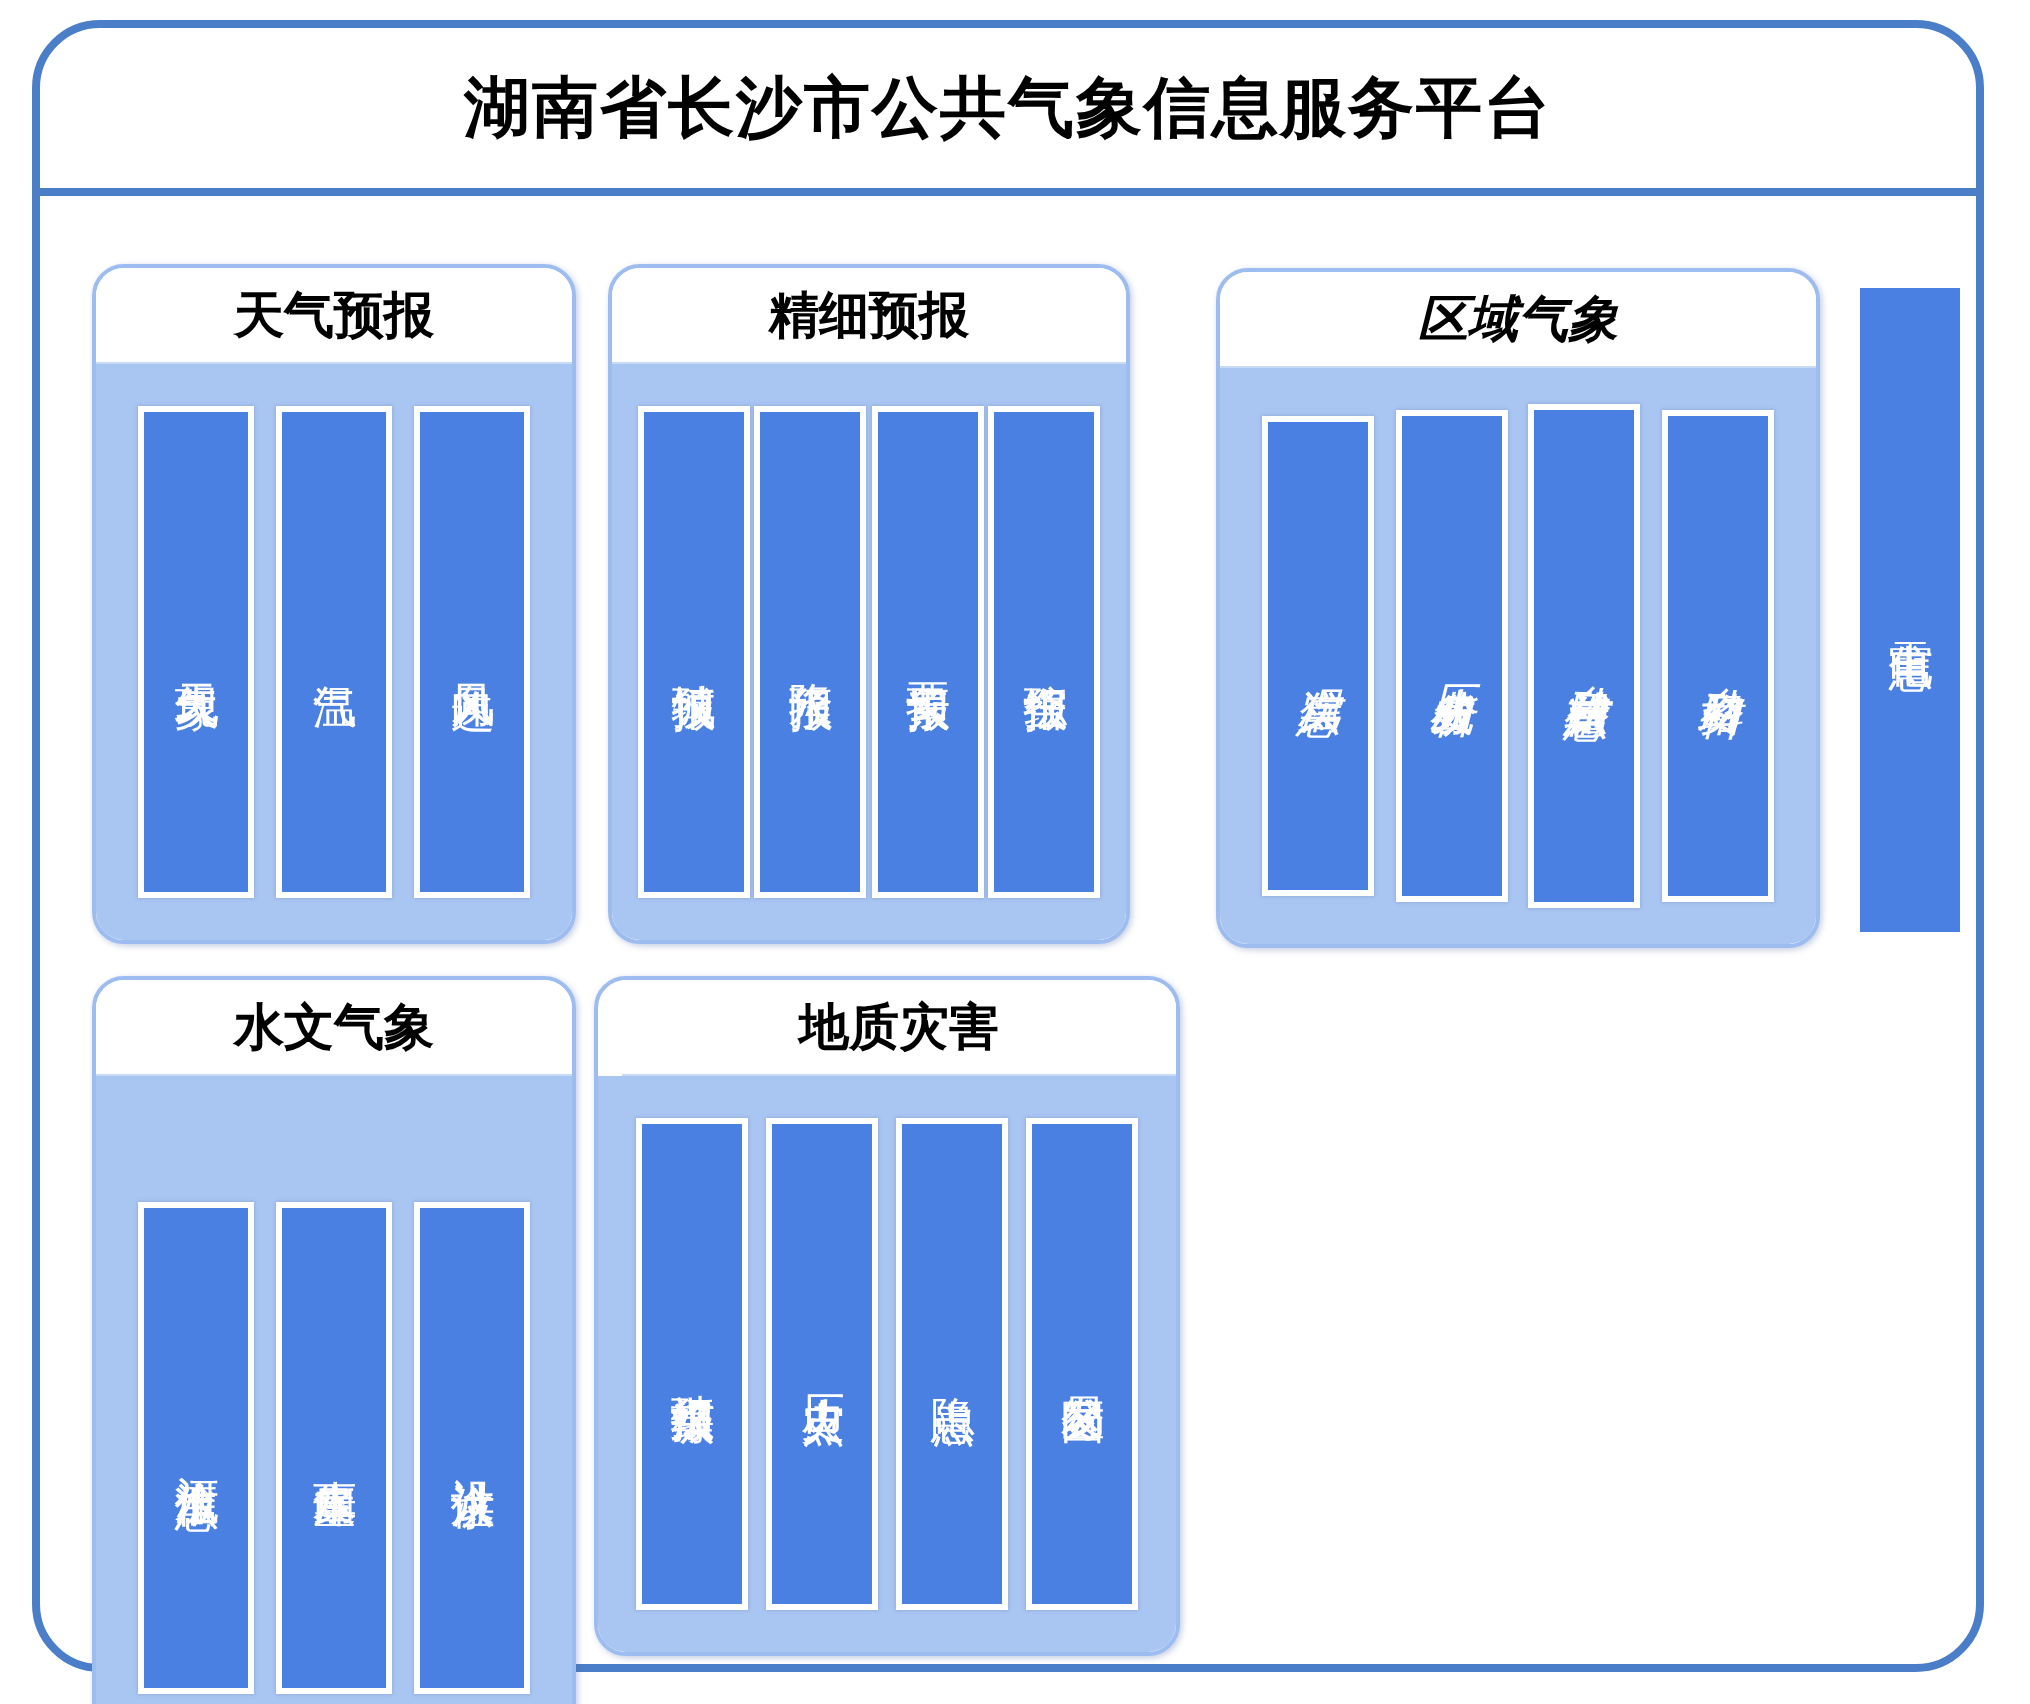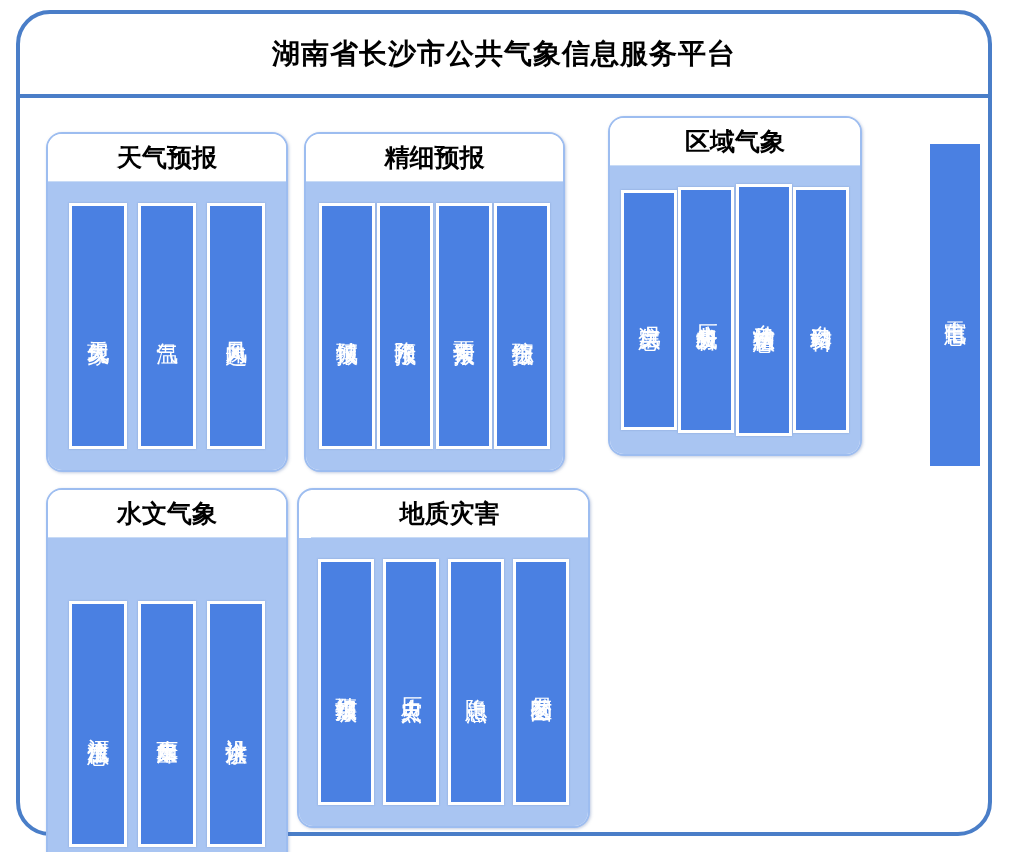--- a/index.html
+++ b/index.html
@@ -34,21 +34,21 @@
     width: 100%;
     height: 84px;
     display: flex;
     align-items: center;
     justify-content: center;
     border-bottom: 4px solid #4a7ec8;
     box-sizing: border-box;
   }
 
   .platform-title {
-    font-size: 28px;
+    font-size: 33px;
     font-weight: bold;
     color: #000000;
     letter-spacing: 1px;
     white-space: nowrap;
   }
 
   
   .board {
     position: absolute;
     left: 0;
@@ -165,21 +165,21 @@
         <div class="panel-title">精细预报</div>
       </div>
       <div class="panel-body">
         <div class="item-bar" style="height:246px;">城镇预报</div>
         <div class="item-bar" style="height:246px;">降水预报</div>
         <div class="item-bar" style="height:246px;">要素预报</div>
         <div class="item-bar" style="height:246px;">综合预报</div>
       </div>
     </div>
 
-    <div class="panel cols-4" style="left:588px; top:18px; width:254px; height:340px;">
+    <div class="panel cols-4" style="left:588px; top:36px; width:302px; height:340px;font-style:italic;">
       <div class="panel-header">
         <div class="panel-title">区域气象</div>
       </div>
       <div class="panel-body">
         <div class="item-bar" style="height:240px;">实况信息</div>
         <div class="item-bar" style="height:246px;">历史曲线分析</div>
         <div class="item-bar" style="height:252px;">自动站状态信息</div>
         <div class="item-bar" style="height:246px;">自动站资料</div>
       </div>
     </div>

